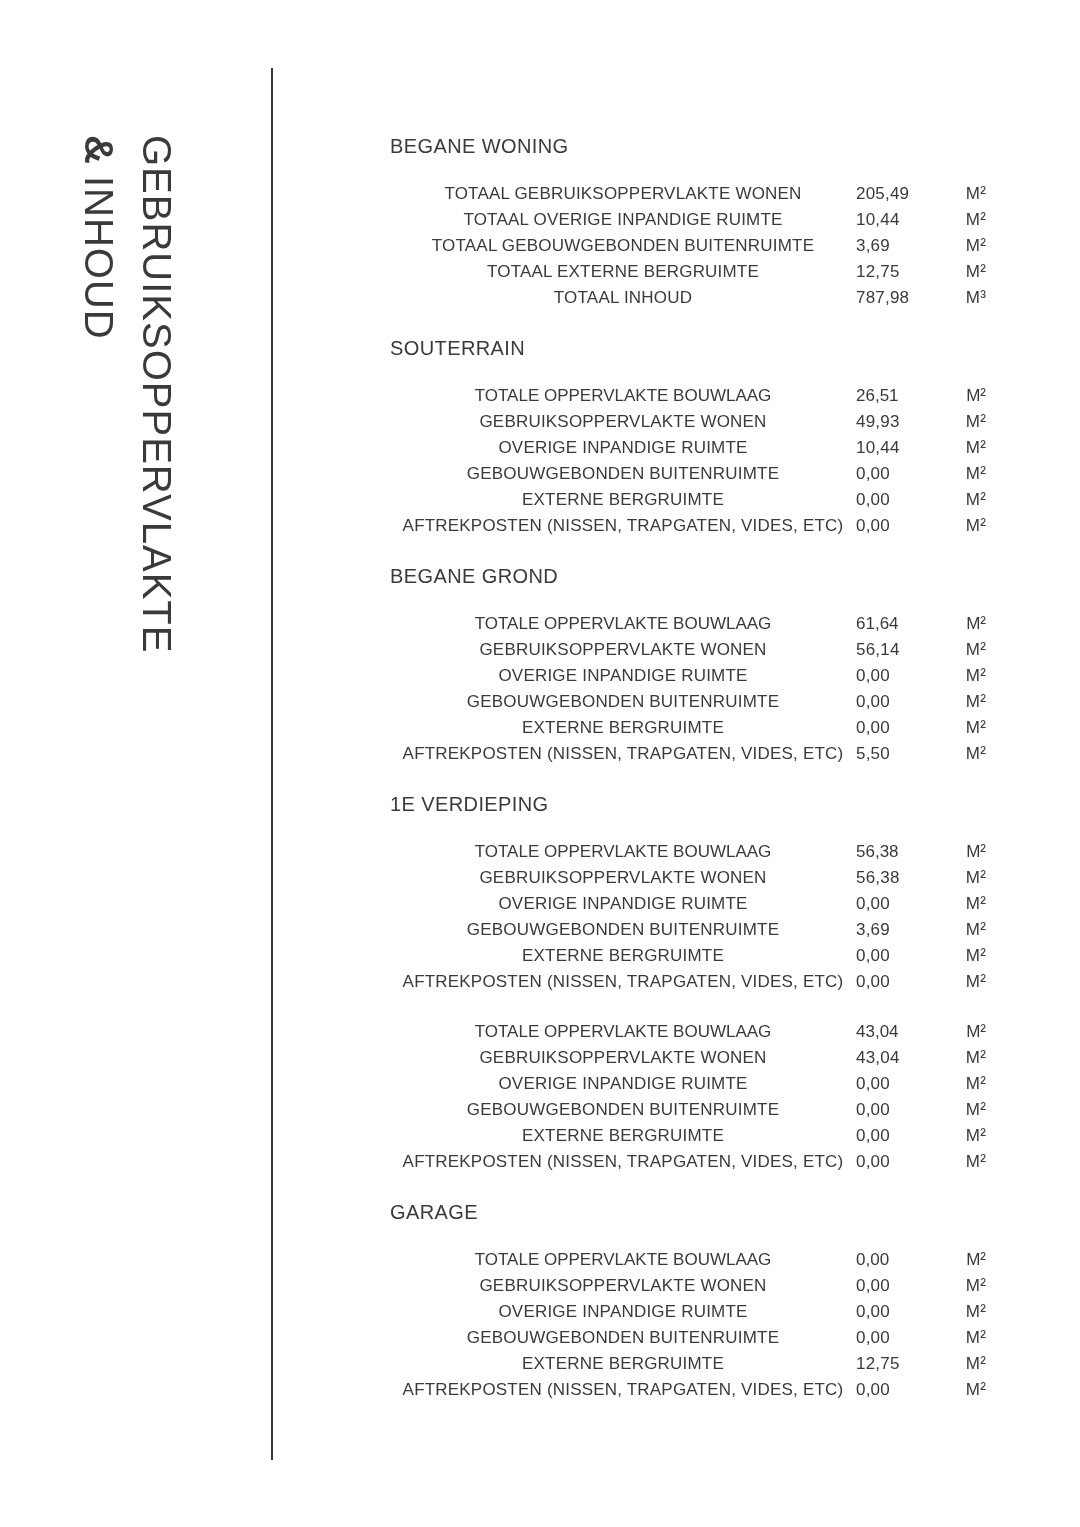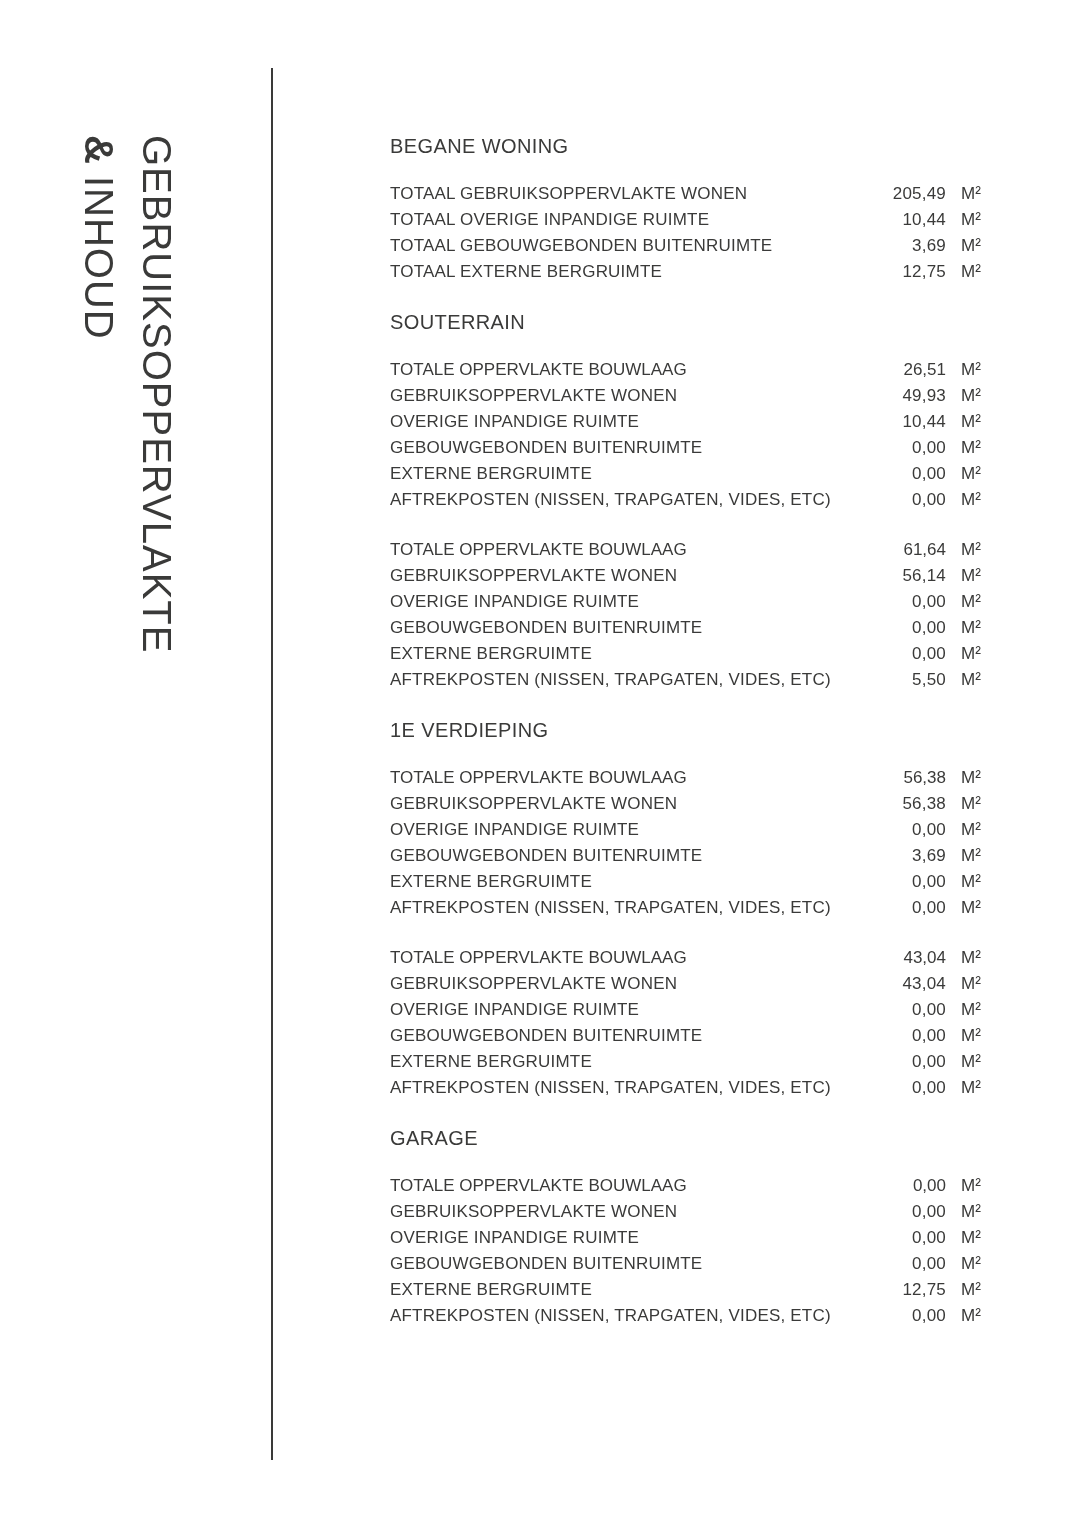--- a/index.html
+++ b/index.html
@@ -60,23 +60,23 @@
   }
   .rows { width: 100%; }
   .row {
     display: flex;
     align-items: baseline;
     font-size: 17px;
     line-height: 26px;
     font-weight: 300;
     letter-spacing: 0.2px;
   }
-  .row .label { flex: 1 1 auto; text-align: left; }
-  .row .value { flex: 0 0 90px; text-align: right; }
-  .row .unit  { flex: 0 0 30px; margin-left: 10px; text-align: center; }
+  .row .label { flex: 1 1 auto; text-align: center; }
+  .row .value { flex: 0 0 90px; text-align: left; }
+  .row .unit  { flex: 0 0 30px; margin-left: 10px; text-align: right; }
   .row.total { font-weight: 400; letter-spacing: 0; }
 </style>
 </head>
 <body>
 
 <div class="vertical-title">
   <div class="vt-line">GEBRUIKSOPPERVLAKTE</div>
   <div class="vt-line"><span class="amp">&amp;</span><span>INHOUD</span></div>
 </div>
 
@@ -99,20 +99,25 @@
         <div class="row">
           <span class="label">TOTAAL GEBOUWGEBONDEN BUITENRUIMTE</span>
           <span class="value">3,69</span>
           <span class="unit">M²</span>
         </div>
         <div class="row">
           <span class="label">TOTAAL EXTERNE BERGRUIMTE</span>
           <span class="value">12,75</span>
           <span class="unit">M²</span>
         </div>
+        <div class="row">
+          <span class="label">TOTAAL INHOUD</span>
+          <span class="value">787,98</span>
+          <span class="unit">M³</span>
+        </div>
       </div>
     </section>
     <section class="floor-section">
       <h2 class="section-title">SOUTERRAIN</h2>
       <div class="rows">
         <div class="row total">
           <span class="label">TOTALE OPPERVLAKTE BOUWLAAG</span>
           <span class="value">26,51</span>
           <span class="unit">M²</span>
         </div>
@@ -137,20 +142,21 @@
           <span class="unit">M²</span>
         </div>
         <div class="row">
           <span class="label">AFTREKPOSTEN (NISSEN, TRAPGATEN, VIDES, ETC)</span>
           <span class="value">0,00</span>
           <span class="unit">M²</span>
         </div>
       </div>
     </section>
     <section class="floor-section">
+      <h2 class="section-title">BEGANE GROND</h2>
       <div class="rows">
         <div class="row total">
           <span class="label">TOTALE OPPERVLAKTE BOUWLAAG</span>
           <span class="value">61,64</span>
           <span class="unit">M²</span>
         </div>
         <div class="row">
           <span class="label">GEBRUIKSOPPERVLAKTE WONEN</span>
           <span class="value">56,14</span>
           <span class="unit">M²</span>

